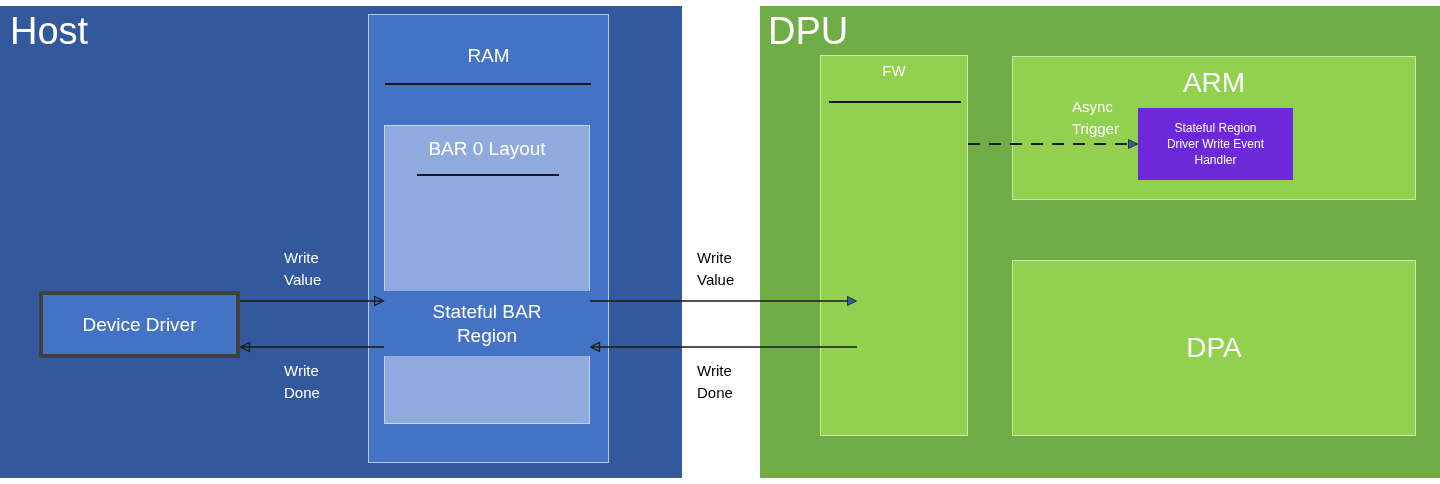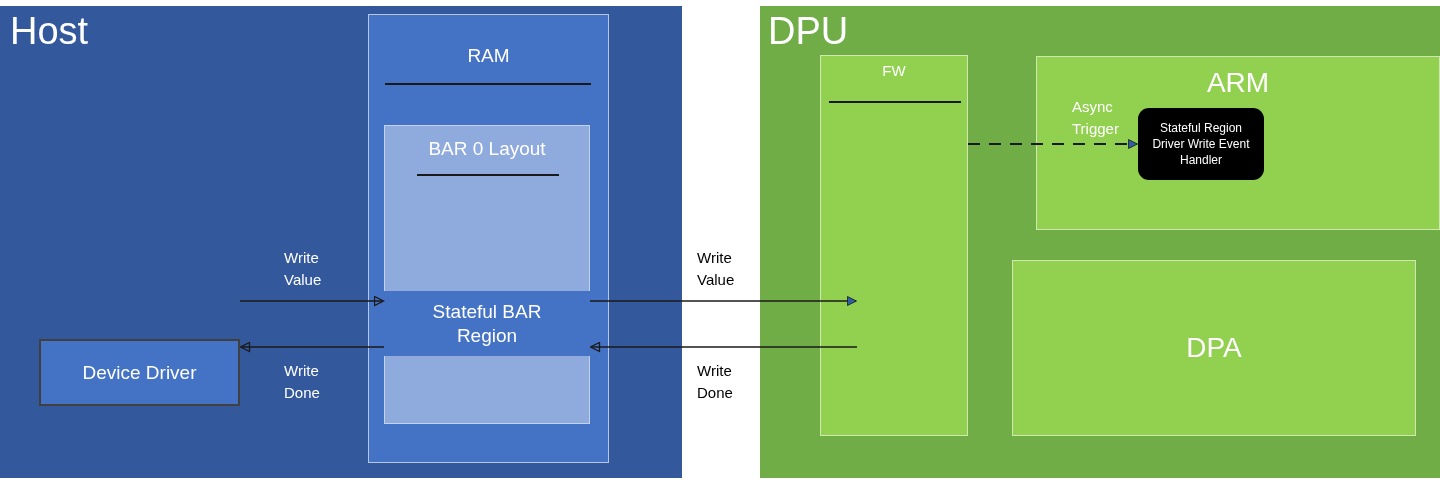--- a/index.html
+++ b/index.html
@@ -61,22 +61,21 @@
     width: 206px;
     height: 65px;
     background: #4472C4;
   }
   .device-driver-box {
     left: 39px;
     top: 291px;
     width: 201px;
     height: 67px;
     background: #4472C4;
-    border: 2px solid #404040;
-    margin-top: 48px;
+    border: 4px solid #404040;
   }
   .hdr-label {
     position: absolute;
     left: 0;
     right: 0;
     text-align: center;
     color: #ffffff;
     white-space: nowrap;
   }
   .underline {
@@ -121,32 +120,30 @@
     top: 55px;
     width: 148px;
     height: 381px;
     background: #92D050;
     border: 1px solid #cfe7b0;
   }
   .arm-box {
     left: 1012px;
     top: 56px;
     width: 404px;
-    height: 174px;
+    height: 144px;
     background: #92D050;
     border: 1px solid #cfe7b0;
-    margin-left: 24px;
   }
   .handler-box {
     left: 1138px;
     top: 108px;
-    width: 126px;
+    width: 155px;
     height: 72px;
-    background: #000000;
-    border-radius: 11px;
+    background: #6d28d9;
   }
   .dpa-box {
     left: 1012px;
     top: 260px;
     width: 404px;
     height: 176px;
     background: #92D050;
     border: 1px solid #cfe7b0;
   }
   

